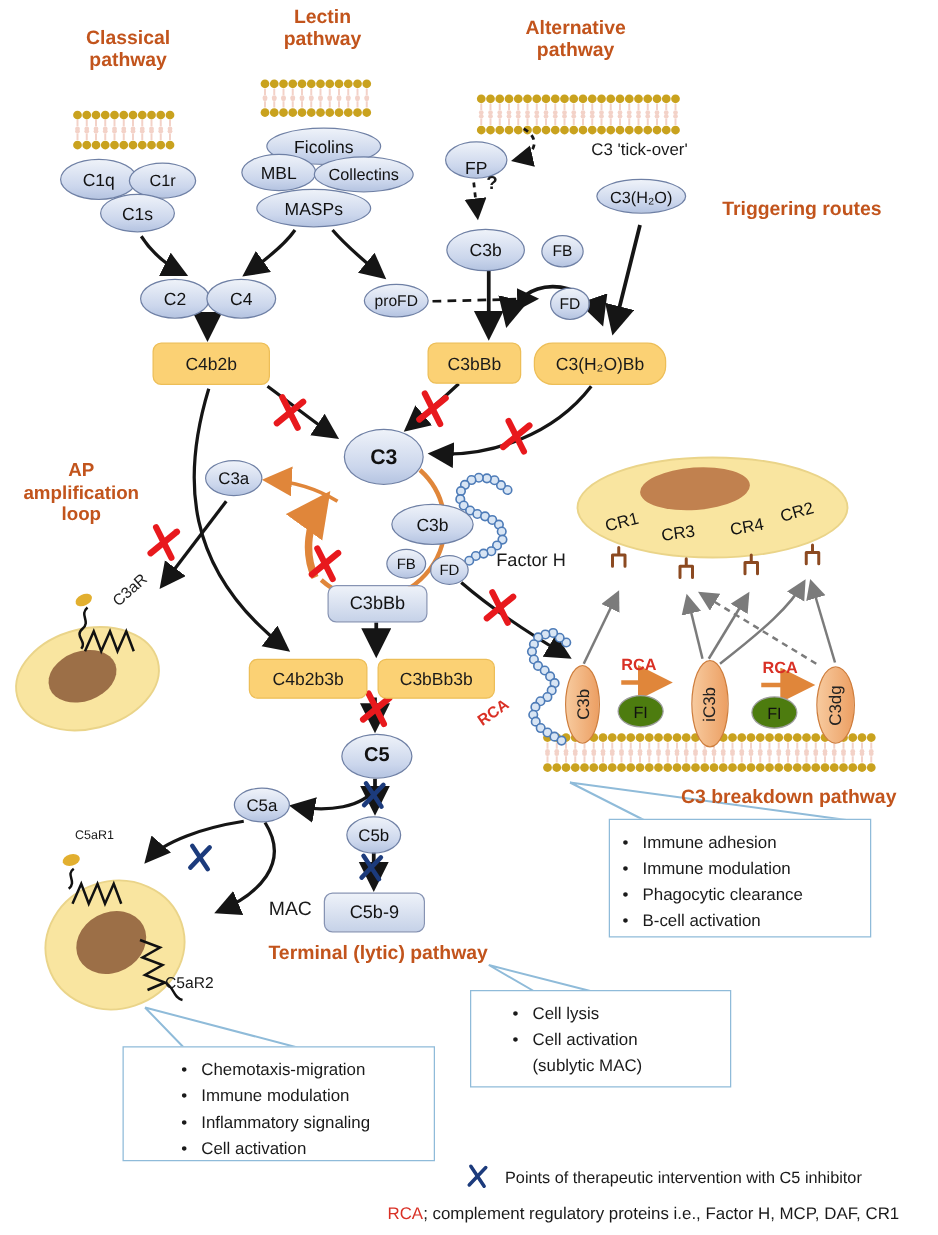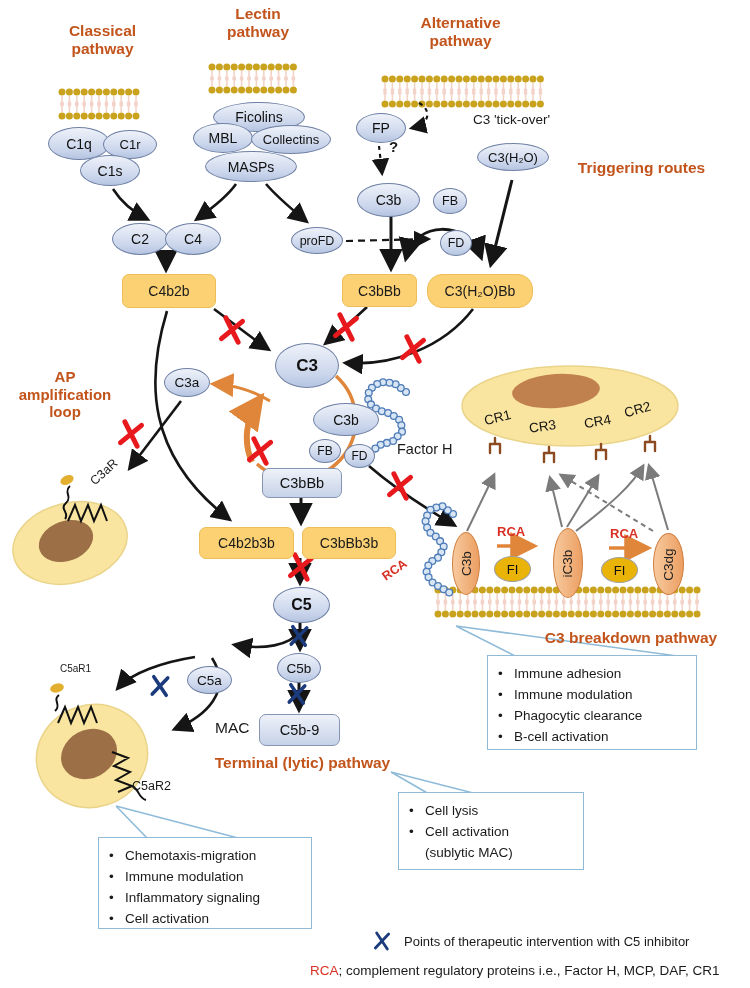--- a/index.html
+++ b/index.html
@@ -9,21 +9,21 @@
   .blacklbl{position:absolute;color:#1a1a1a;font-size:13.5px;white-space:nowrap;}
   .ell{position:absolute;display:flex;align-items:center;justify-content:center;border-radius:50%;
        background:linear-gradient(180deg,#EEF2F9 0%,#CBD6EC 70%,#B5C4E1 100%);
        border:1.5px solid #6F80A5;color:#111;font-size:14px;white-space:nowrap;}
   .bold{font-weight:bold;}
   .box-y{position:absolute;display:flex;align-items:center;justify-content:center;border-radius:7px;
        background:#FBD174;border:1px solid #EDBE57;color:#1a1a1a;font-size:14px;white-space:nowrap;}
   .box-b{position:absolute;display:flex;align-items:center;justify-content:center;border-radius:7px;
        background:linear-gradient(180deg,#EEF2F9,#C6D2E8);border:1.8px solid #8693B3;color:#111;font-size:14.5px;white-space:nowrap;}
   .ell-gray{position:absolute;display:flex;align-items:center;justify-content:center;border-radius:50%;
-       background:#eab308;border:1.4px solid #9E9E9E;color:#111;font-size:13px;}
+       background:#4d7c0f;border:1.4px solid #9E9E9E;color:#111;font-size:13px;}
   .ell-or{position:absolute;display:flex;align-items:center;justify-content:center;border-radius:50%;
        background:linear-gradient(90deg,#F7CA9E,#EC9F63);border:1.5px solid #CE7D3C;color:#222;font-size:13.5px;}
   .ell-or span{transform:rotate(-90deg);white-space:nowrap;}
   .callout{position:absolute;background:#fff;border:1.6px solid #8FBBD9;}
   .bullets{margin:8px 6px 6px 2px;padding-left:24px;list-style:none;}
   .bullets li{font-size:13.5px;color:#1a1a1a;line-height:1.55;position:relative;}
   .bullets li:before{content:"\2022";position:absolute;left:-16px;}
   .bullets li.nobullet:before{content:"";}
   .crlbl{position:absolute;color:#111;font-size:13.5px;font-weight:500;white-space:nowrap;}
   .rca{position:absolute;color:#D93025;font-weight:bold;font-size:13px;white-space:nowrap;}
@@ -749,21 +749,21 @@
 <div class="ell" style="left:193px;top:123px;width:58px;height:28px;">
       <span>MBL</span>
     </div>
 <div class="ell" style="left:251px;top:125px;width:78px;height:27px;font-size:13px;">
       <span>Collectins</span>
     </div>
 <div class="ell" style="left:205px;top:151px;width:90px;height:29px;">
       <span>MASPs</span>
     </div>
 
-<div class="ell" style="left:356px;top:113px;width:48px;height:28px;">
+<div class="ell" style="left:356px;top:113px;width:48px;height:28px;align-items:flex-end;">
       <span>FP</span>
     </div>
 <div class="blacklbl" style="left:389px;top:138px;font-size:15px;font-weight:bold;">?</div>
 <div class="ell" style="left:477px;top:143px;width:70px;height:26px;font-size:13px;">
       <span>C3(H₂O)</span>
     </div>
 <div class="ell" style="left:357px;top:183px;width:61px;height:32px;">
       <span>C3b</span>
     </div>
 <div class="ell" style="left:433px;top:188px;width:32px;height:24px;font-size:12.5px;">
@@ -814,21 +814,21 @@
 
 <div class="box-y" style="left:199px;top:527px;width:93px;height:30px;">
       <span>C4b2b3b</span>
     </div>
 <div class="box-y" style="left:302px;top:527px;width:92px;height:30px;">
       <span>C3bBb3b</span>
     </div>
 <div class="ell bold" style="left:273px;top:587px;width:55px;height:34px;font-size:16px;">
       <span>C5</span>
     </div>
-<div class="ell" style="left:187px;top:666px;width:43px;height:26px;font-size:13.5px;">
+<div class="ell" style="left:187px;top:630px;width:43px;height:26px;font-size:13.5px;">
       <span>C5a</span>
     </div>
 <div class="ell" style="left:277px;top:653px;width:42px;height:28px;font-size:13.5px;">
       <span>C5b</span>
     </div>
 <div class="blacklbl" style="left:215px;top:719px;font-size:15.5px;">MAC</div>
 <div class="box-b" style="left:259px;top:714px;width:79px;height:30px;">
       <span>C5b-9</span>
     </div>
 
@@ -860,28 +860,28 @@
 <div class="blacklbl" style="left:132px;top:779px;font-size:12.5px;">C5aR2</div>
 
 <div class="callout" style="left:487px;top:655px;width:208px;height:93px;">
   <ul class="bullets">
     <li>Immune adhesion</li>
     <li>Immune modulation</li>
     <li>Phagocytic clearance</li>
     <li>B-cell activation</li>
   </ul>
 </div>
-<div class="callout" style="left:398px;top:792px;width:184px;height:76px;">
+<div class="callout" style="left:376px;top:792px;width:184px;height:76px;padding-left:23px;">
   <ul class="bullets">
     <li>Cell lysis</li>
     <li>Cell activation</li>
     <li class="nobullet">(sublytic MAC)</li>
   </ul>
 </div>
-<div class="callout" style="left:98px;top:837px;width:212px;height:90px;">
+<div class="callout" style="left:98px;top:837px;width:212px;height:90px;padding-left:36px;">
   <ul class="bullets">
     <li>Chemotaxis-migration</li>
     <li>Immune modulation</li>
     <li>Inflammatory signaling</li>
     <li>Cell activation</li>
   </ul>
 </div>
 
 <div class="legend-row" style="left:370px;top:929px;">
   <svg width="24" height="24">

